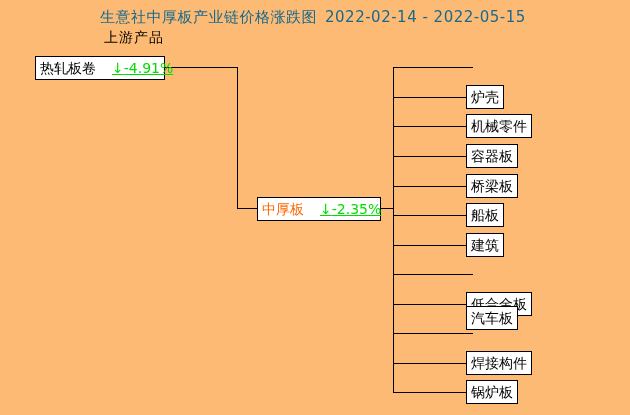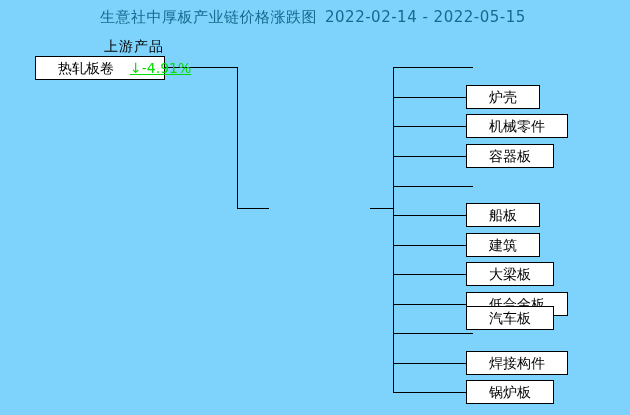--- a/index.html
+++ b/index.html
@@ -1,30 +1,30 @@
 <!DOCTYPE html>
 <html><head>
 <meta charset="utf-8">
 <style>
   html,body{margin:0;padding:0;background:#fff;}
   .canvas{
-    position:relative;width:630px;height:415px;background:#7dd3fc;overflow:hidden;
+    position:relative;width:630px;height:415px;background:#fdba74;overflow:hidden;
     font-family:"DejaVu Sans","Liberation Sans",sans-serif;font-size:14px;color:#000;
   }
   .title{position:absolute;left:100px;top:8px;color:#17698E;font-size:15px;letter-spacing:0.5px;white-space:nowrap;}
   .title .date{margin-left:8px;}
   .col-label{position:absolute;font-size:14px;color:#000;letter-spacing:1px;white-space:nowrap;}
-  .col-label.up{left:104px;top:38px;}
+  .col-label.up{left:104px;top:29px;}
   .col-label.down{left:470px;top:29px;}
   .line{position:absolute;background:#000;z-index:1;}
   .line.h{height:1px;}
   .line.v{width:1px;}
   .node{
     position:absolute;z-index:2;box-sizing:border-box;height:24px;line-height:22px;
-    background:#fff;border:1px solid #000;padding:0 22px;white-space:nowrap;
+    background:#fff;border:1px solid #000;padding:0 4px;white-space:nowrap;
     display:flex;align-items:center;gap:8px;
   }
   .node .gap{display:inline-block;width:10px;}
   .up-node{left:35px;top:56px;width:130px;}
   .mid-node{left:257px;top:197px;width:124px;}
   .ds-node{left:466px;}
   .chg{color:#00DD00;text-decoration:underline;}
   .mid-label{color:#FF6600;}
   .up-label{color:#000;}
 </style>
@@ -59,38 +59,43 @@
   <div class="line h" style="left:393px;top:333px;width:80px;"></div>
   <div class="line h" style="left:393px;top:363px;width:80px;"></div>
   <div class="line h" style="left:393px;top:392px;width:80px;"></div>
 
   <div class="node up-node">
     <span class="up-label">热轧板卷</span>
     <span class="gap"></span>
     <span class="chg"><span>↓</span><span>-4.91%</span></span>
   </div>
 
+  <div class="node mid-node">
+    <span class="mid-label">中厚板</span>
+    <span class="gap"></span>
+    <span class="chg"><span>↓</span><span>-2.35%</span></span>
+  </div>
 
   <div class="node ds-node" style="top:85px">
       <span>炉壳</span>
     </div>
   <div class="node ds-node" style="top:114px">
       <span>机械零件</span>
     </div>
   <div class="node ds-node" style="top:144px">
       <span>容器板</span>
     </div>
+  <div class="node ds-node" style="top:174px">
+      <span>桥梁板</span>
+    </div>
   <div class="node ds-node" style="top:203px">
       <span>船板</span>
     </div>
   <div class="node ds-node" style="top:233px">
       <span>建筑</span>
-    </div>
-  <div class="node ds-node" style="top:262px">
-      <span>大梁板</span>
     </div>
   <div class="node ds-node" style="top:292px">
       <span>低合金板</span>
     </div>
   <div class="node ds-node" style="top:306px">
       <span>汽车板</span>
     </div>
   <div class="node ds-node" style="top:351px">
       <span>焊接构件</span>
     </div>

